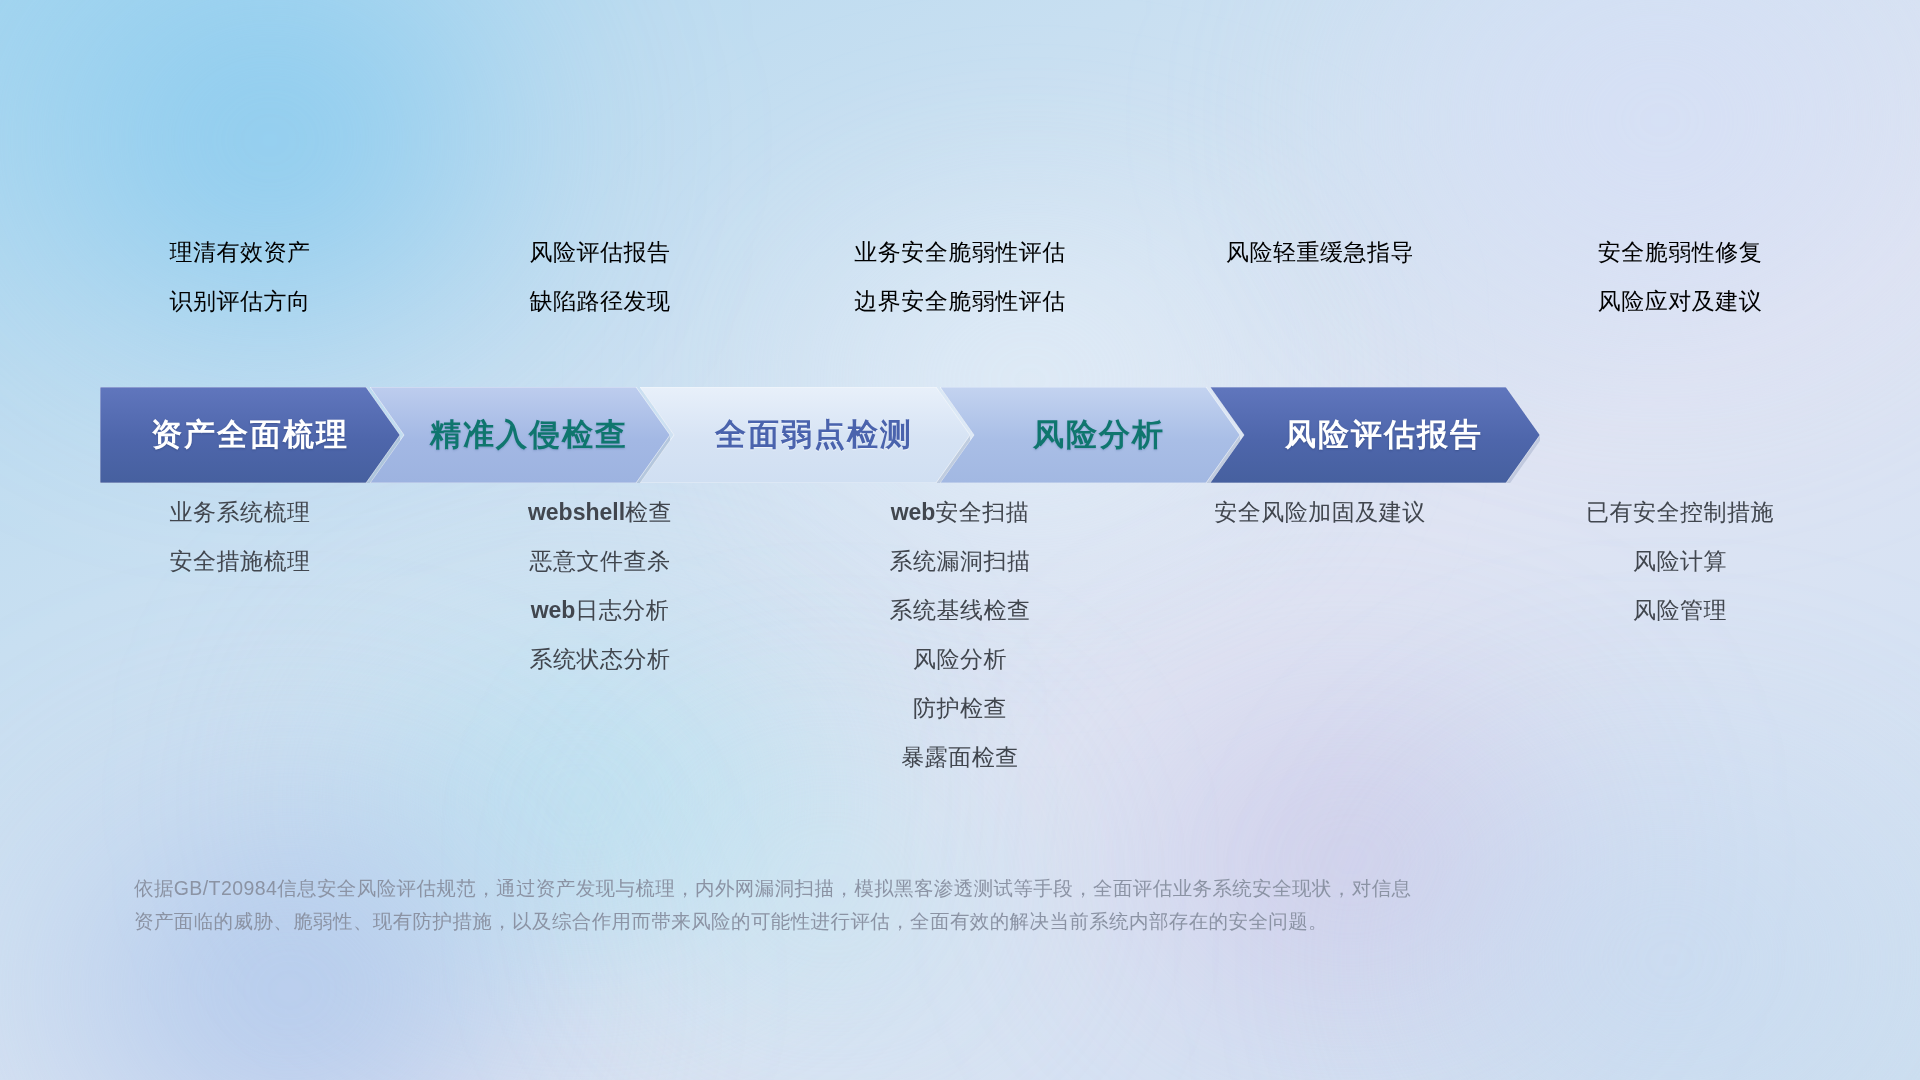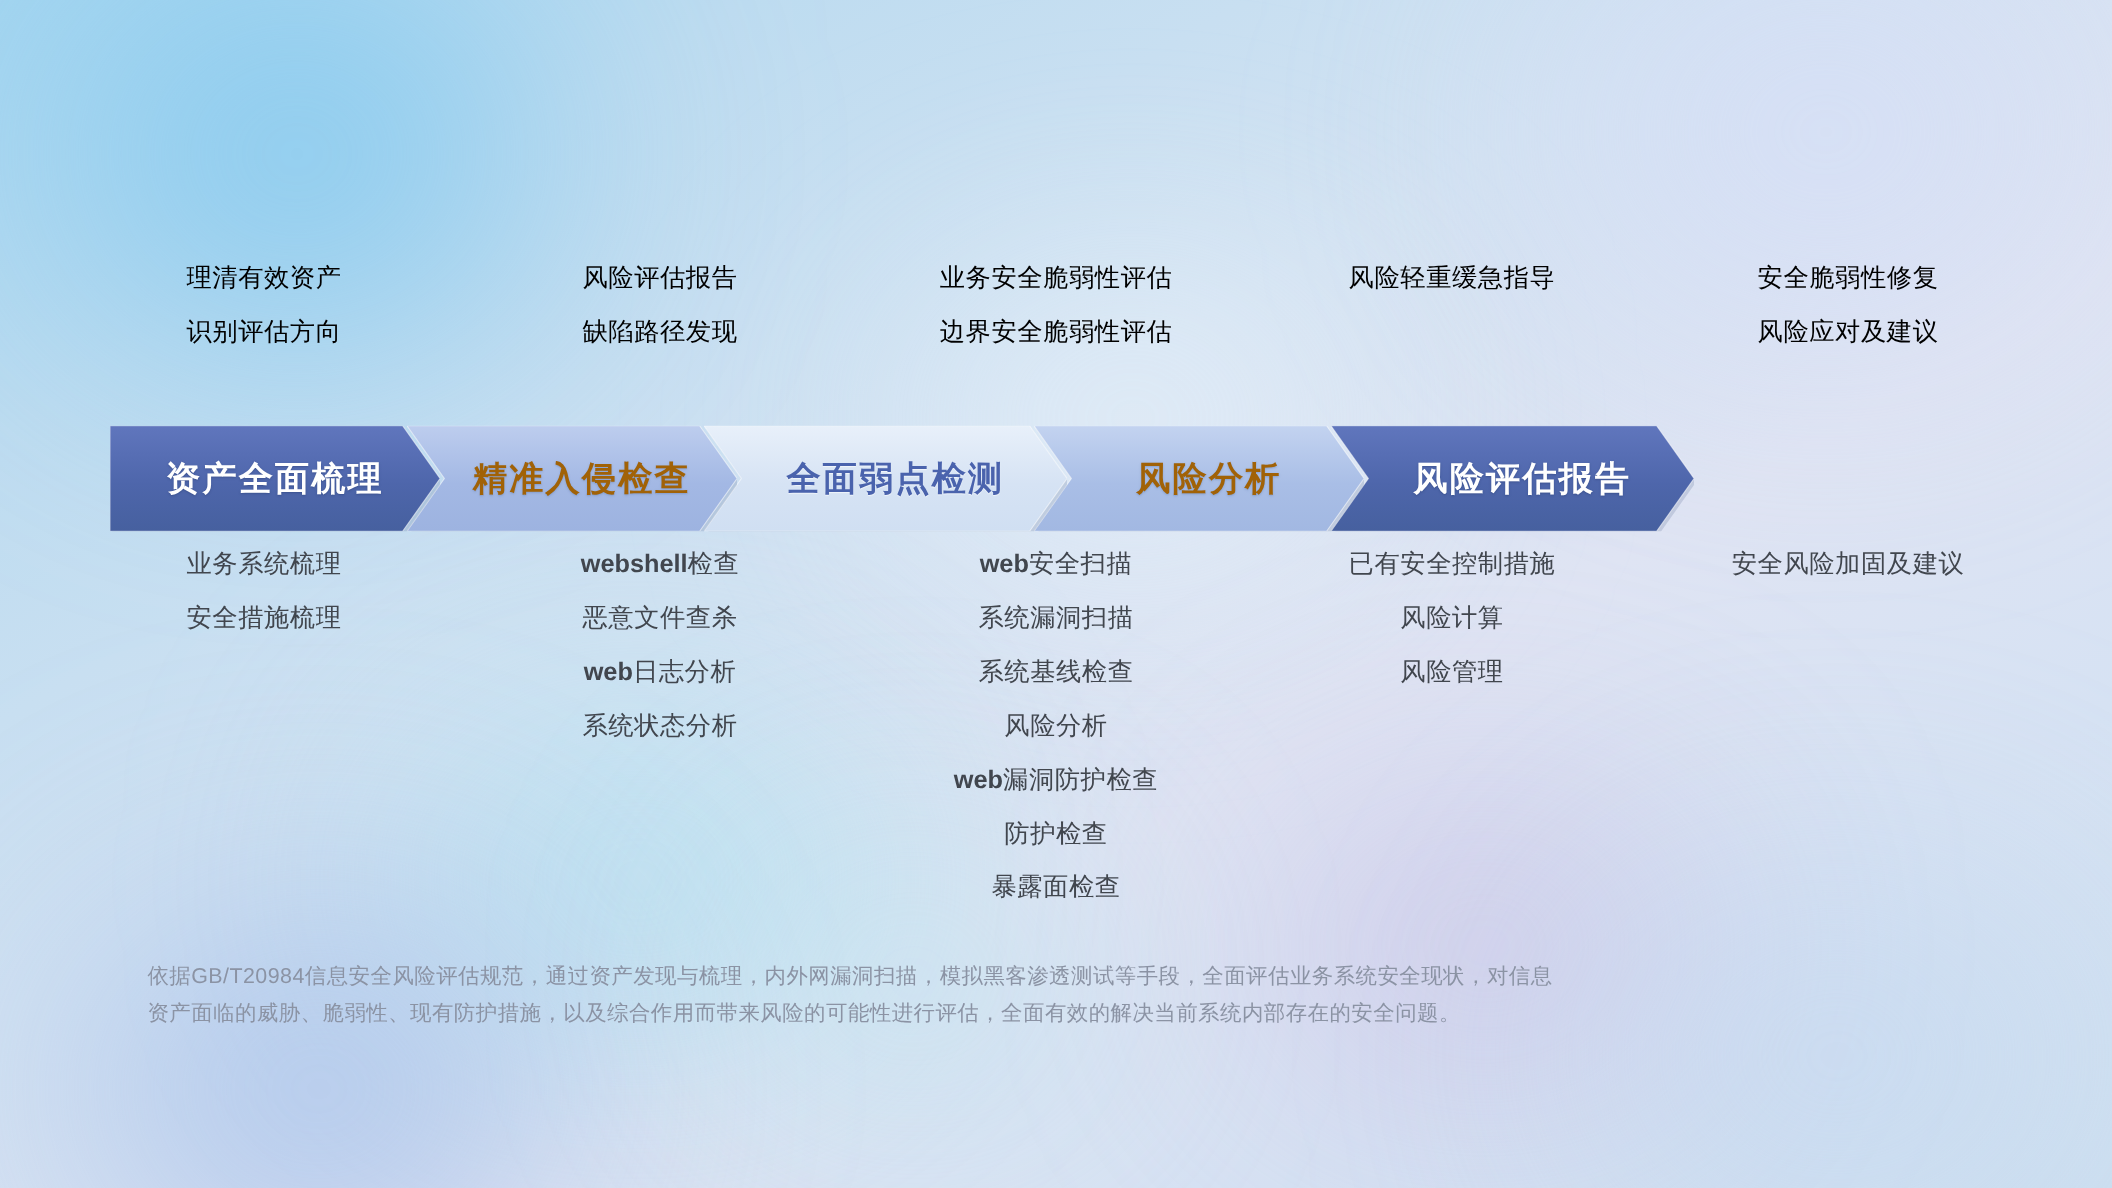--- a/index.html
+++ b/index.html
@@ -128,21 +128,21 @@
     letter-spacing: 2px;
     white-space: nowrap;
   }
   .chev-1 { width: 300px; }
   .chev-2 { width: 300px; margin-left: -30px; }
   .chev-3 { width: 330px; margin-left: -30px; }
   .chev-4 { width: 300px; margin-left: -30px; }
   .chev-5 { width: 330px; margin-left: -30px; }
 
   .lbl-dark  { color: #ffffff; text-shadow: 0 1px 2px rgba(40,60,110,0.45); }
-  .lbl-light { color: #a16207; text-shadow: 0 1px 2px rgba(90,120,170,0.45); }
+  .lbl-light { color: #0f766e; text-shadow: 0 1px 2px rgba(90,120,170,0.45); }
   .lbl-blue  { color: #4a63ad; text-shadow: 0 1px 1px rgba(255,255,255,0.65); }
 
   
   .bottom-row {
     position: absolute;
     left: 60px;
     top: 488px;
     width: 1800px;
     display: flex;
     align-items: flex-start;
@@ -292,31 +292,30 @@
         <div class="bot-line"><b>webshell</b><span>检查</span></div>
         <div class="bot-line">恶意文件查杀</div>
         <div class="bot-line"><b>web</b><span>日志分析</span></div>
         <div class="bot-line">系统状态分析</div>
       </div>
       <div class="col">
         <div class="bot-line"><b>web</b><span>安全扫描</span></div>
         <div class="bot-line">系统漏洞扫描</div>
         <div class="bot-line">系统基线检查</div>
         <div class="bot-line">风险分析</div>
-        <div class="bot-line"><b>web</b><span>漏洞防护检查</span></div>
         <div class="bot-line">防护检查</div>
         <div class="bot-line">暴露面检查</div>
+      </div>
+      <div class="col">
+        <div class="bot-line">安全风险加固及建议</div>
       </div>
       <div class="col">
         <div class="bot-line">已有安全控制措施</div>
         <div class="bot-line">风险计算</div>
         <div class="bot-line">风险管理</div>
-      </div>
-      <div class="col">
-        <div class="bot-line">安全风险加固及建议</div>
       </div>
     </div>
 
   <div class="footer">
     <div>依据GB/T20984信息安全风险评估规范，通过资产发现与梳理，内外网漏洞扫描，模拟黑客渗透测试等手段，全面评估业务系统安全现状，对信息</div>
     <div>资产面临的威胁、脆弱性、现有防护措施，以及综合作用而带来风险的可能性进行评估，全面有效的解决当前系统内部存在的安全问题。</div>
   </div>
 
 </div>
 

